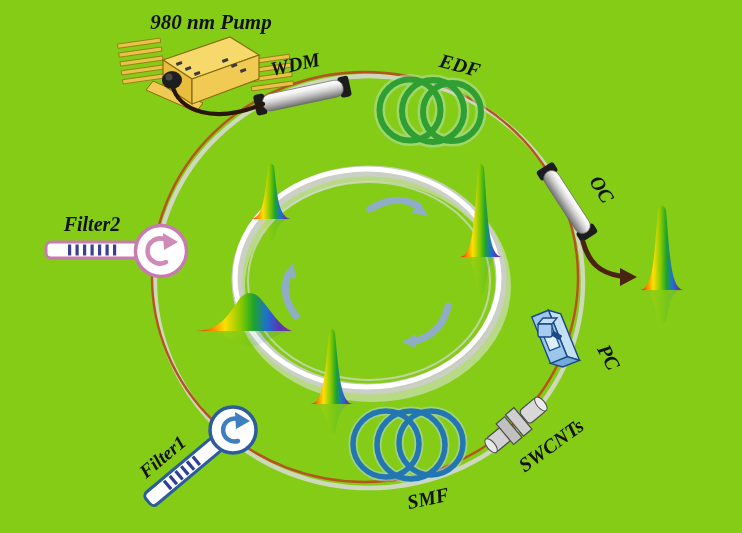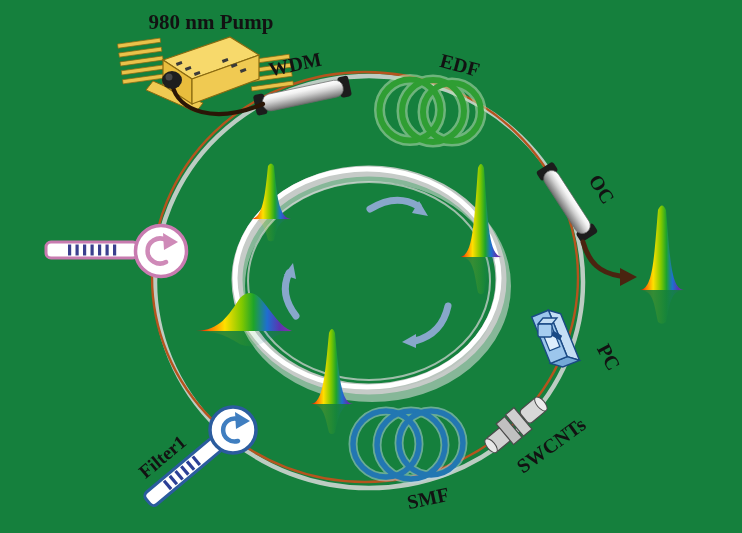--- a/index.html
+++ b/index.html
@@ -1,17 +1,17 @@
 <!DOCTYPE html>
 <html><head>
 <meta charset="utf-8">
 <style>
   html,body{margin:0;padding:0;background:#ffffff;}
-  #stage{position:relative;width:742px;height:533px;background:#15803d;overflow:hidden;
-         font-family:"Liberation Serif",serif;}
+  #stage{position:relative;width:742px;height:533px;background:#84cc16;overflow:hidden;
+         font-family:"Liberation Serif",serif;font-style:italic;}
   #stage svg{position:absolute;left:0;top:0;}
   .lbl{position:absolute;font-weight:bold;font-size:20px;color:#121212;
        white-space:nowrap;text-align:center;transform-origin:center;line-height:1.1;}
 </style>
 </head>
 <body>
 
 <div id="stage">
 
 <svg width="742" height="533" viewBox="0 0 742 533">
@@ -207,14 +207,15 @@
 </svg>
 
 <div class="lbl" style="left:136px;top:11px;width:150px;font-size:21px;">980 nm Pump</div>
 <div class="lbl" style="left:255px;top:53px;width:80px;transform:rotate(-12deg);">WDM</div>
 <div class="lbl" style="left:430px;top:54px;width:60px;transform:rotate(15deg);">EDF</div>
 <div class="lbl" style="left:582px;top:178px;width:40px;transform:rotate(58deg);">OC</div>
 <div class="lbl" style="left:589px;top:346px;width:40px;transform:rotate(62deg);">PC</div>
 <div class="lbl" style="left:501px;top:434px;width:100px;transform:rotate(-36deg);">SWCNTs</div>
 <div class="lbl" style="left:398px;top:487px;width:60px;transform:rotate(-12deg);">SMF</div>
 <div class="lbl" style="left:123px;top:447px;width:80px;font-size:19px;transform:rotate(-40deg);">Filter1</div>
+<div class="lbl" style="left:52px;top:213px;width:80px;">Filter2</div>
 
 </div>
 
 </body></html>

